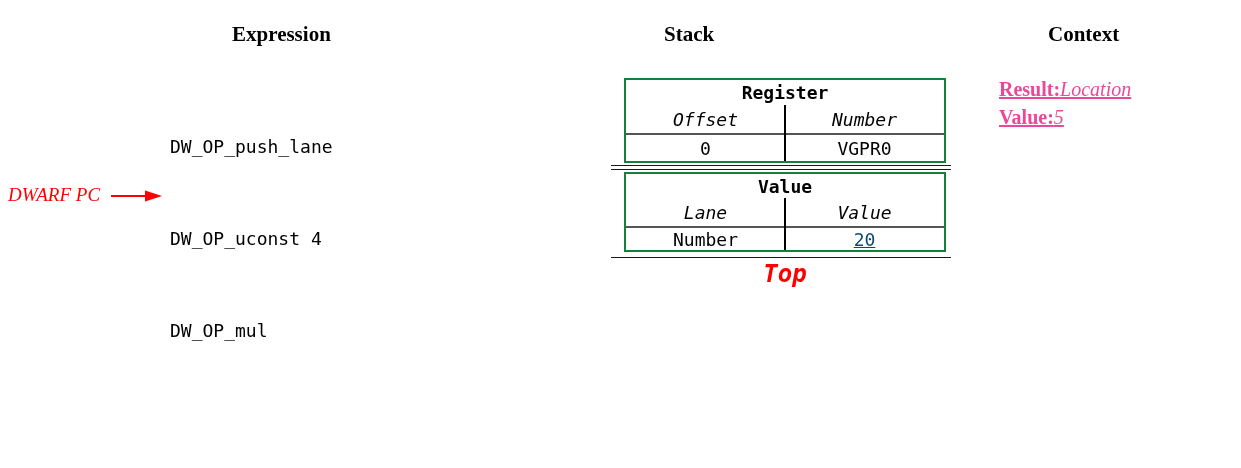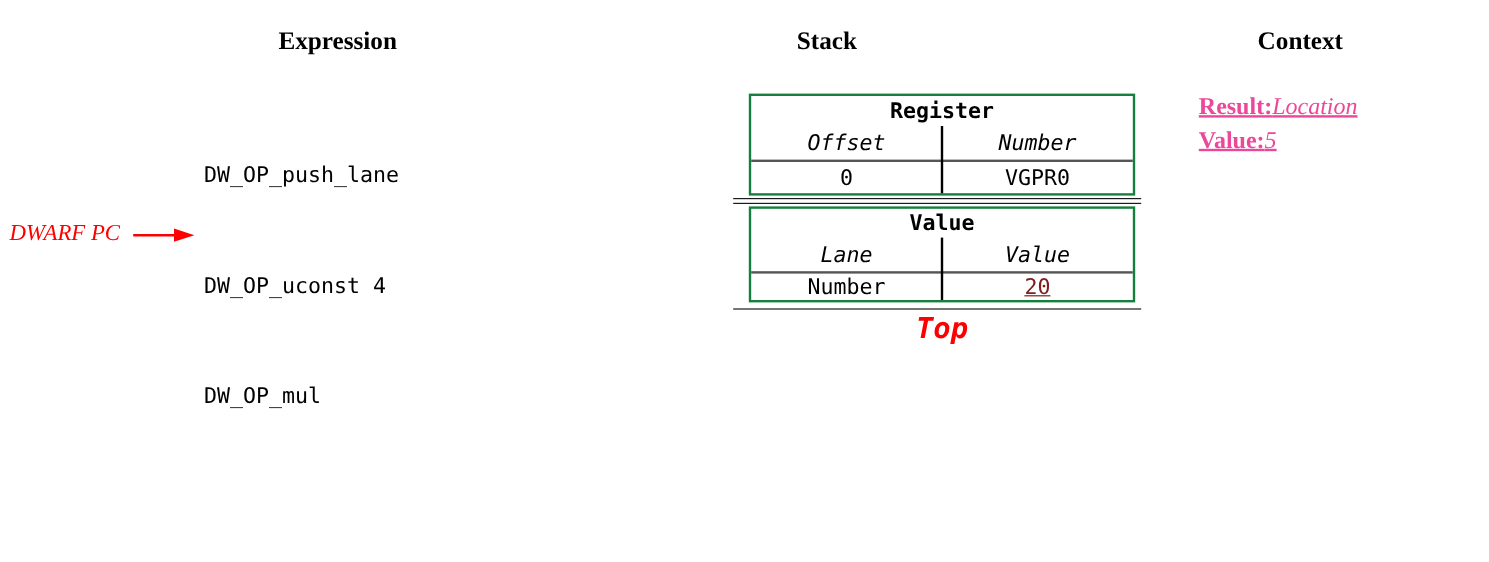--- a/index.html
+++ b/index.html
@@ -61,21 +61,21 @@
     flex: 1; display: flex; align-items: center; justify-content: center;
   }
   .trow-hdr { height: 28px; font-style: italic; }
   .trow-val { border-top: 2px solid #555; }
   .tbl-register .trow-val { height: 26px; }
   .tbl-value .trow-val { height: 22px; }
   .vdiv {
     position: absolute; left: 50%; top: 0; bottom: 0;
     width: 2px; margin-left: -1px; background: #000;
   }
-  .cell-red { color: #7f1d1d; text-decoration: underline; }
+  .cell-red { color: #0c4a6e; text-decoration: underline; }
 
   
   .slot-rule {
     position: absolute; left: 611px; width: 340px; height: 0;
     border-top: 1px solid #1a1a1a;
   }
   .rule-1 { top: 165px; }
   .rule-2 { top: 169px; }
   .rule-3 { top: 257px; }
 

